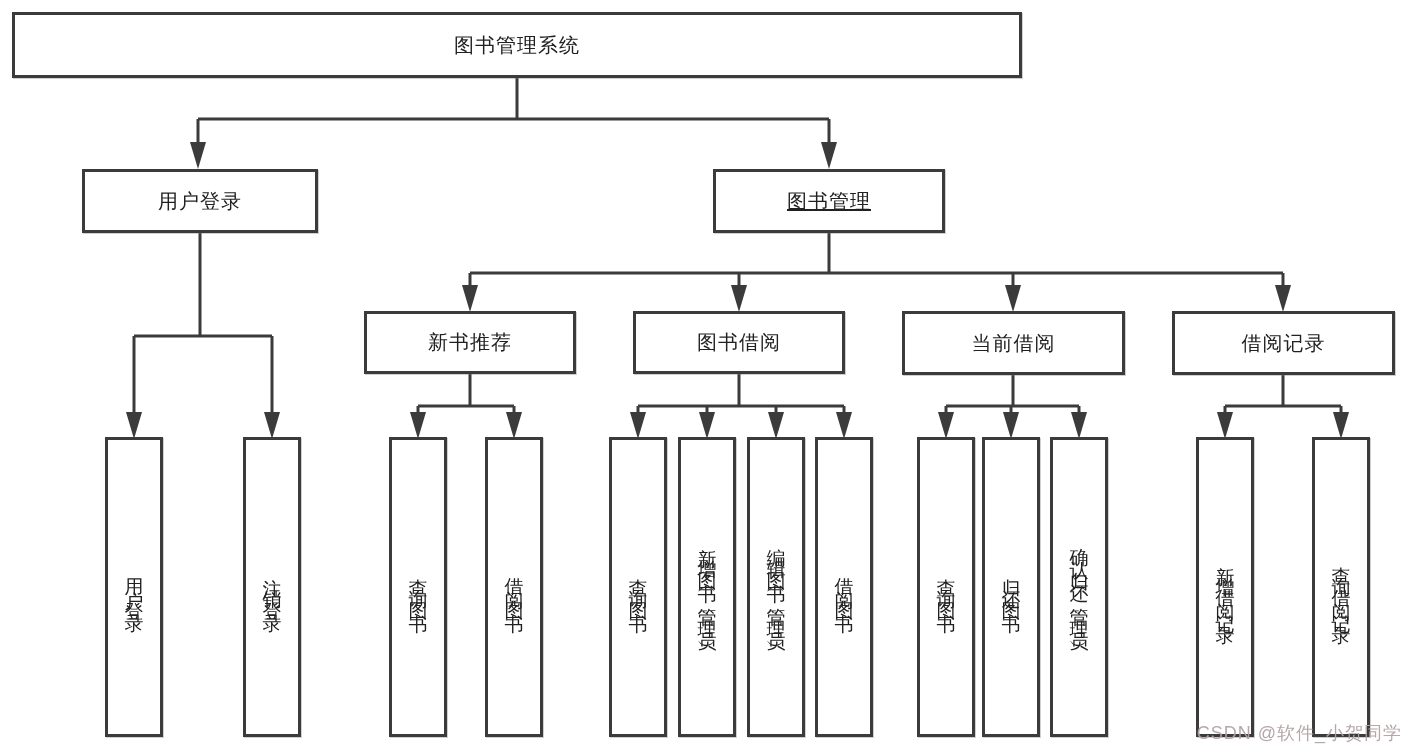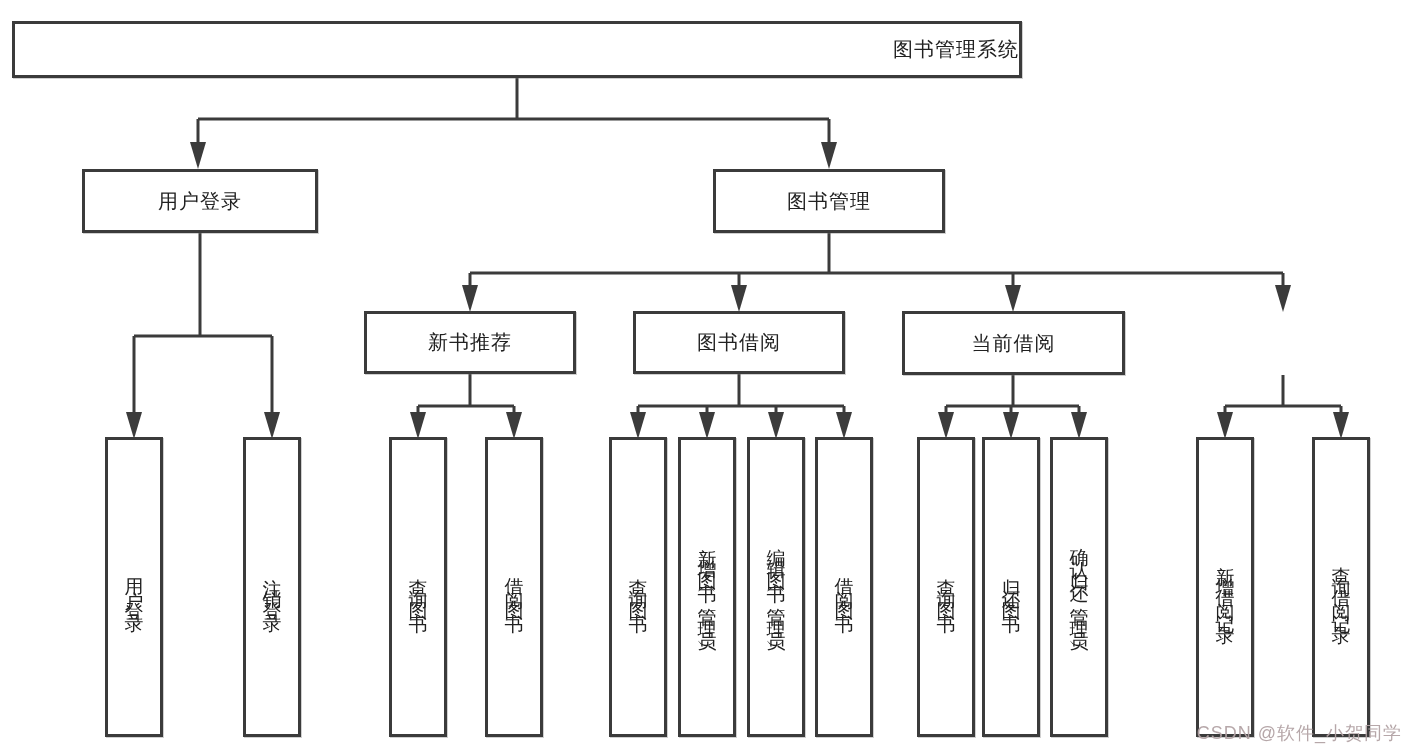--- a/index.html
+++ b/index.html
@@ -28,23 +28,23 @@
     background: #ffffff;
     border: 3px solid #3b3b3b;
     display: flex;
     align-items: center;
     justify-content: center;
     color: #212121;
     font-size: 20px;
     letter-spacing: 1px;
     box-shadow: 1px 1px 0 rgba(120,120,120,0.35);
   }
-  .node.root    { left: 12px;  top: 21px;  width: 1010px; height: 57px; justify-content: flex-end; }
+  .node.root    { left: 12px;  top: 12px;  width: 1010px; height: 66px; }
   .node.lv2-a   { left: 82px;  top: 169px; width: 236px;  height: 64px; }
-  .node.lv2-b   { left: 713px; top: 169px; width: 232px;  height: 64px; }
+  .node.lv2-b   { left: 713px; top: 169px; width: 232px;  height: 64px; text-decoration: underline; }
   .node.lv3-a   { left: 364px; top: 311px; width: 212px;  height: 63px; }
   .node.lv3-b   { left: 633px; top: 311px; width: 212px;  height: 63px; }
   .node.lv3-c   { left: 902px; top: 311px; width: 223px;  height: 64px; text-align: center; }
   .node.lv3-d   { left: 1172px;top: 311px; width: 223px;  height: 64px; }
   .leaf {
     position: absolute;
     top: 437px;
     width: 58px;
     height: 300px;
     box-sizing: border-box;
@@ -176,20 +176,23 @@
 
   <div class="node lv3-a">
     <span>新书推荐</span>
   </div>
   <div class="node lv3-b">
     <span>图书借阅</span>
   </div>
   <div class="node lv3-c">
     <span>当前借阅</span>
   </div>
+  <div class="node lv3-d">
+    <span>借阅记录</span>
+  </div>
 
   <div class="leaf p1">
     <span>用户登录</span>
   </div>
   <div class="leaf p2">
     <span>注销登录</span>
   </div>
   <div class="leaf p3">
     <span>查询图书</span>
   </div>

